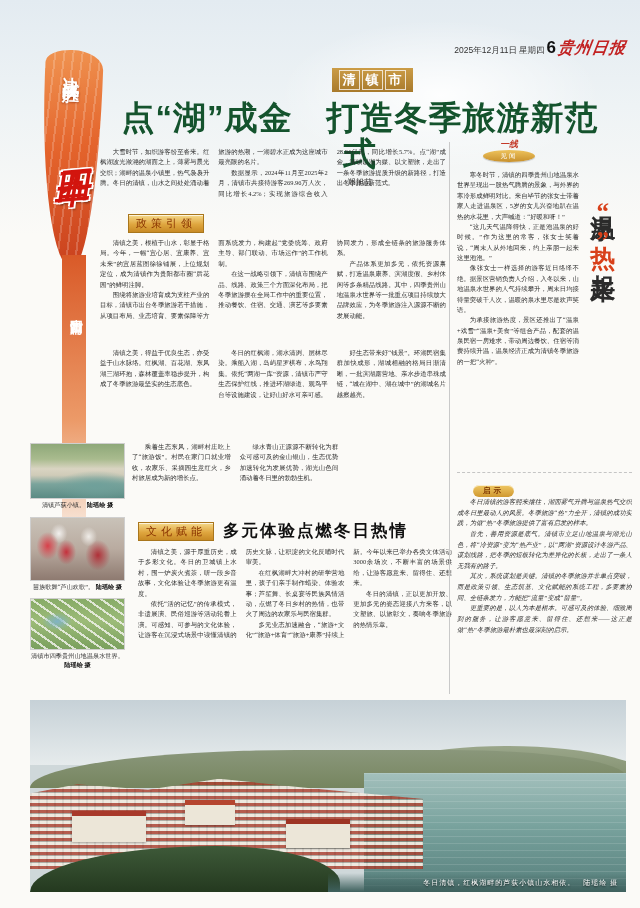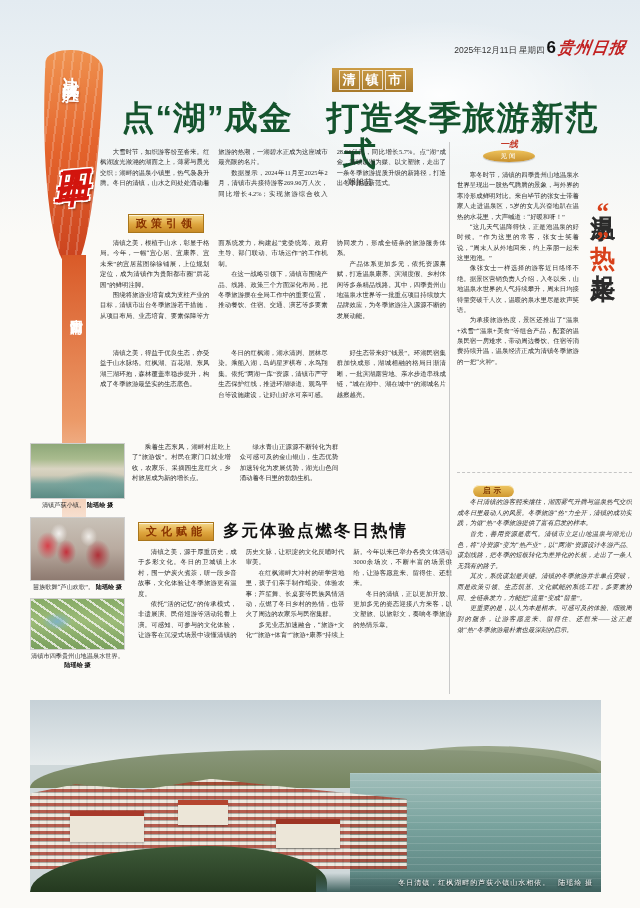--- a/index.html
+++ b/index.html
@@ -47,21 +47,21 @@
 
   
   .cols3{column-count:3;column-gap:9px;}
   .art p{margin:0;text-indent:2em;text-align:justify;font-size:6.4px;line-height:1.62;color:#2c2c2c;}
   .lead{position:absolute;left:100px;top:147px;width:346px;height:62px;overflow:hidden;z-index:5;}
 
   .section{position:absolute;z-index:5;}
   .sec-head{display:flex;align-items:center;gap:9px;margin-bottom:5px;}
   .badge{background:linear-gradient(180deg,#f5d98a 0%,#dfa63f 55%,#c88a25 100%);
          border:1px solid #a9761c;box-shadow:inset 0 1px 0 rgba(255,255,255,.7);
-         color:#8a3400;font-weight:bold;font-size:11px;letter-spacing:4px;padding:1px 7px;
+         color:#8a3400;font-weight:normal;font-size:11px;letter-spacing:4px;padding:1px 7px;
          font-family:"Liberation Sans",sans-serif;white-space:nowrap;}
   .sec-title{font-family:"Liberation Sans",sans-serif;font-weight:900;font-size:16.5px;color:#101010;letter-spacing:2px;}
   .sec-body{overflow:hidden;}
 
   
   .rail{position:absolute;left:30px;top:443px;width:95px;z-index:5;}
   .ph{width:95px;border:1px solid #cfcfcf;box-sizing:border-box;}
   .cap{font-size:6.2px;color:#333;text-align:center;line-height:1.4;margin:2px 0 7px;}
   .cap b{color:#111;}
   .ph1{height:56px;background:
@@ -96,21 +96,21 @@
   .comm-rule{border-top:1px dashed #c5c5c5;margin-bottom:6px;}
   .pill{display:inline-block;margin-left:16px;background:linear-gradient(180deg,#f0c864,#cf9830);
         border-radius:8px;color:#7c3400;font-weight:bold;font-size:7.5px;letter-spacing:3px;padding:1px 10px;
         box-shadow:inset 0 1px 0 rgba(255,255,255,.7);font-family:"Liberation Sans",sans-serif;}
   .comm-title{text-align:center;font-family:"Liberation Sans",sans-serif;font-weight:900;font-size:14px;
         color:#141414;letter-spacing:1px;margin:5px 0 6px;}
   .comm-body{height:172px;overflow:hidden;}
   .comm-body p{margin:0;text-indent:2em;text-align:justify;font-size:6.4px;line-height:1.66;color:#2f2f2f;font-style:italic;}
 
   
-  .hero{position:absolute;left:30px;top:700px;width:571px;height:192px;overflow:hidden;z-index:5;background:#cfd8da;}
+  .hero{position:absolute;left:30px;top:700px;width:571px;height:192px;overflow:hidden;z-index:5;background:#cfd8da;padding-left:25px;}
   .hero-sky{position:absolute;left:0;top:0;width:100%;height:34%;background:linear-gradient(180deg,#c6d1d7,#e6ebec);}
   .hero-hills{position:absolute;left:0;top:26%;width:100%;height:20%;
         background:linear-gradient(180deg,#8a977b,#76855f);border-radius:45% 30% 0 0/100% 70% 0 0;}
   .hero-hill2{position:absolute;left:55%;top:24%;width:50%;height:20%;
         background:linear-gradient(180deg,#9aa68a,#7f8d6b);border-radius:50% 50% 0 0/100% 100% 0 0;}
   .hero-lake{position:absolute;right:0;top:38%;width:44%;height:62%;
         background:linear-gradient(180deg,#a3c0bc 0%,#78a29d 45%,#577f7c 100%);}
   .hero-lake:after{content:"";position:absolute;inset:0;opacity:.5;
         background:repeating-linear-gradient(180deg,rgba(255,255,255,.25) 0 1px,transparent 1px 7px);}
   .hero-town{position:absolute;left:0;top:40%;width:66%;height:48%;

